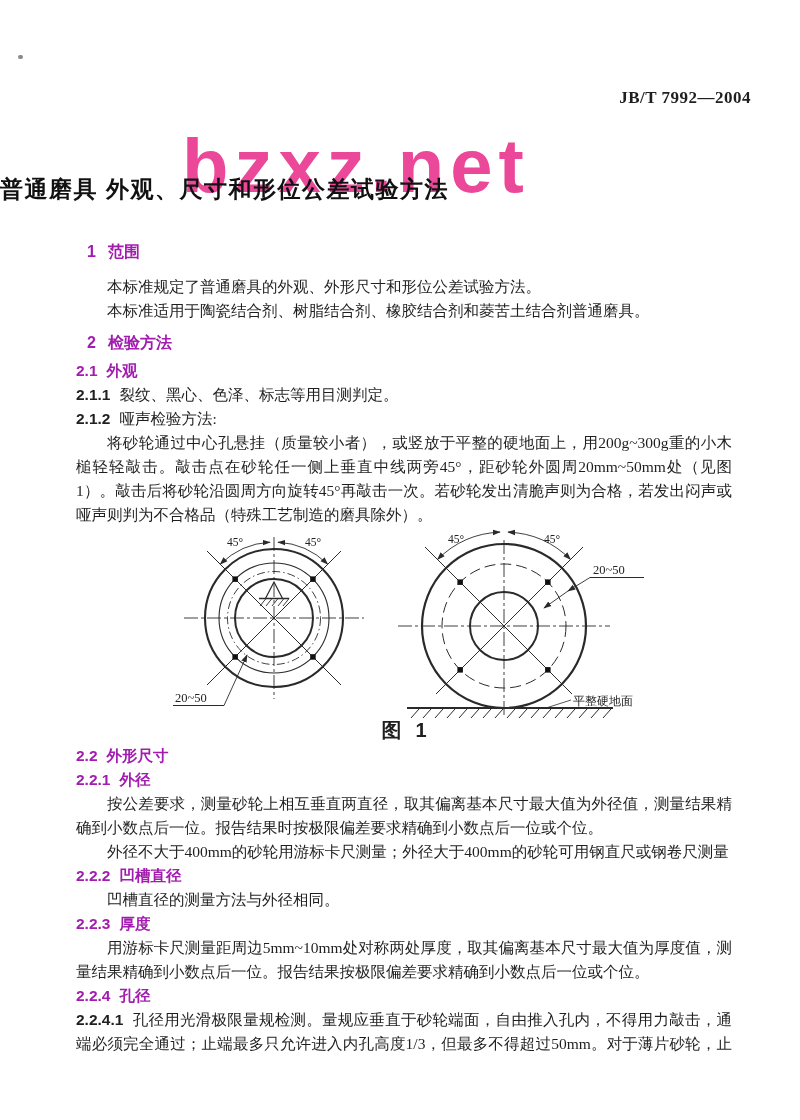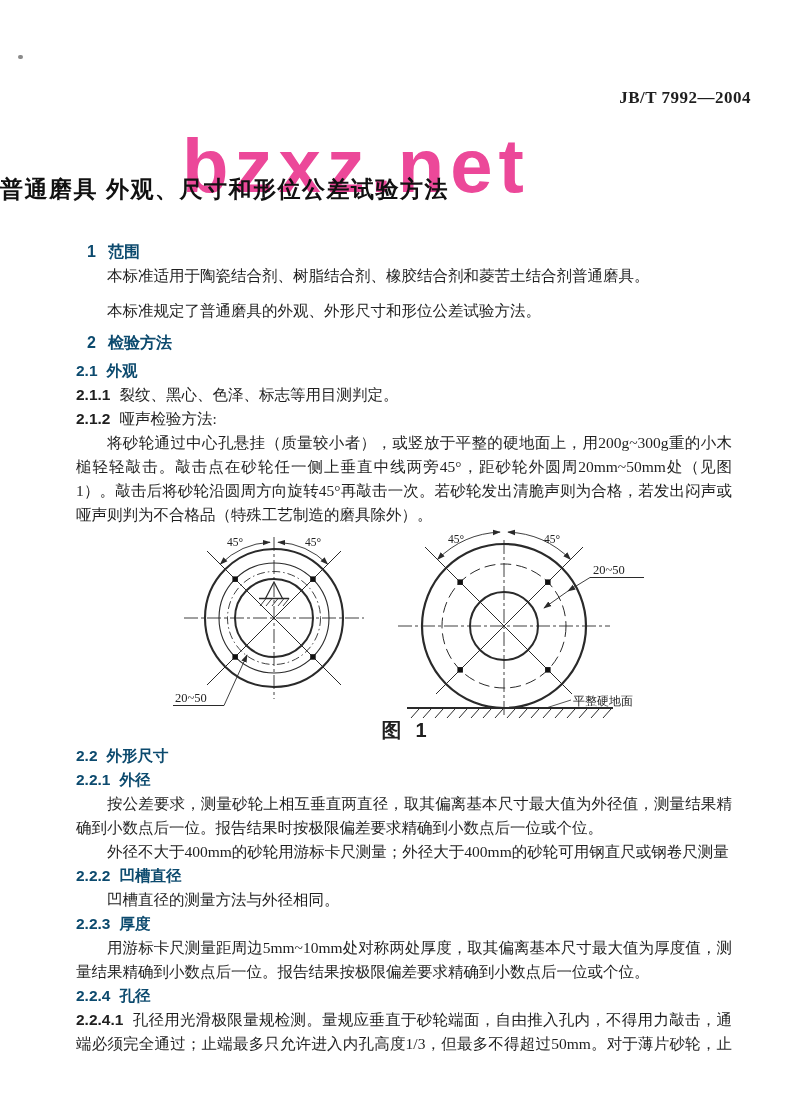--- a/index.html
+++ b/index.html
@@ -19,21 +19,21 @@
   .doc-title{
     position:absolute;top:174px;left:0;width:800px;margin:0;z-index:1;
     text-align:left;font-family:"Liberation Sans",sans-serif;
     font-weight:bold;font-size:23px;letter-spacing:1.5px;color:#111;
   }
   .content{
     position:absolute;top:240px;left:76px;width:656px;z-index:1;
     font-size:15.5px;line-height:24px;text-align:justify;
   }
   .content p{margin:0;}
-  .h{font-family:"Liberation Sans",sans-serif;font-weight:bold;color:#0c4a6e;text-align:left;}
+  .h{font-family:"Liberation Sans",sans-serif;font-weight:bold;color:#a21caf;text-align:left;}
   .h .num{margin-right:12px;}
   .h2 .num,.h3 .num{margin-right:9px;}
   .h1{padding-left:11px;font-size:16px;}
   .mt11{margin-top:11px !important;}
   .mt8{margin-top:8px !important;}
   .mt4{margin-top:4px !important;}
   .mt2{margin-top:2px !important;}
   .indent{text-indent:2em;}
   .cnum{font-family:"Liberation Sans",sans-serif;font-weight:bold;margin-right:9px;}
   .fig{margin:0;}
@@ -58,22 +58,22 @@
   <div class="std-code">JB/T 7992—2004</div>
 
   <div class="watermark">bzxz.net</div>
 
   <h1 class="doc-title">普通磨具 外观、尺寸和形位公差试验方法</h1>
 
   <div class="content">
 
     <p class="h h1"><span class="num">1</span><span>范围</span></p>
 
+    <p class="indent mt11">本标准规定了普通磨具的外观、外形尺寸和形位公差试验方法。</p>
     <p class="indent">本标准适用于陶瓷结合剂、树脂结合剂、橡胶结合剂和菱苦土结合剂普通磨具。</p>
-    <p class="indent mt11">本标准规定了普通磨具的外观、外形尺寸和形位公差试验方法。</p>
 
     <p class="h h1 mt8"><span class="num">2</span><span>检验方法</span></p>
 
     <p class="h h2 mt4"><span class="num">2.1</span><span>外观</span></p>
 
     <p><b class="cnum">2.1.1</b><span>裂纹、黑心、色泽、标志等用目测判定。</span></p>
 
     <p><b class="cnum">2.1.2</b><span>哑声检验方法:</span></p>
 
     <p class="indent">将砂轮通过中心孔悬挂（质量较小者），或竖放于平整的硬地面上，用200g~300g重的小木槌轻轻敲击。敲击点在砂轮任一侧上垂直中线两旁45°，距砂轮外圆周20mm~50mm处（见图1）。敲击后将砂轮沿圆周方向旋转45°再敲击一次。若砂轮发出清脆声则为合格，若发出闷声或哑声则判为不合格品（特殊工艺制造的磨具除外）。</p>

